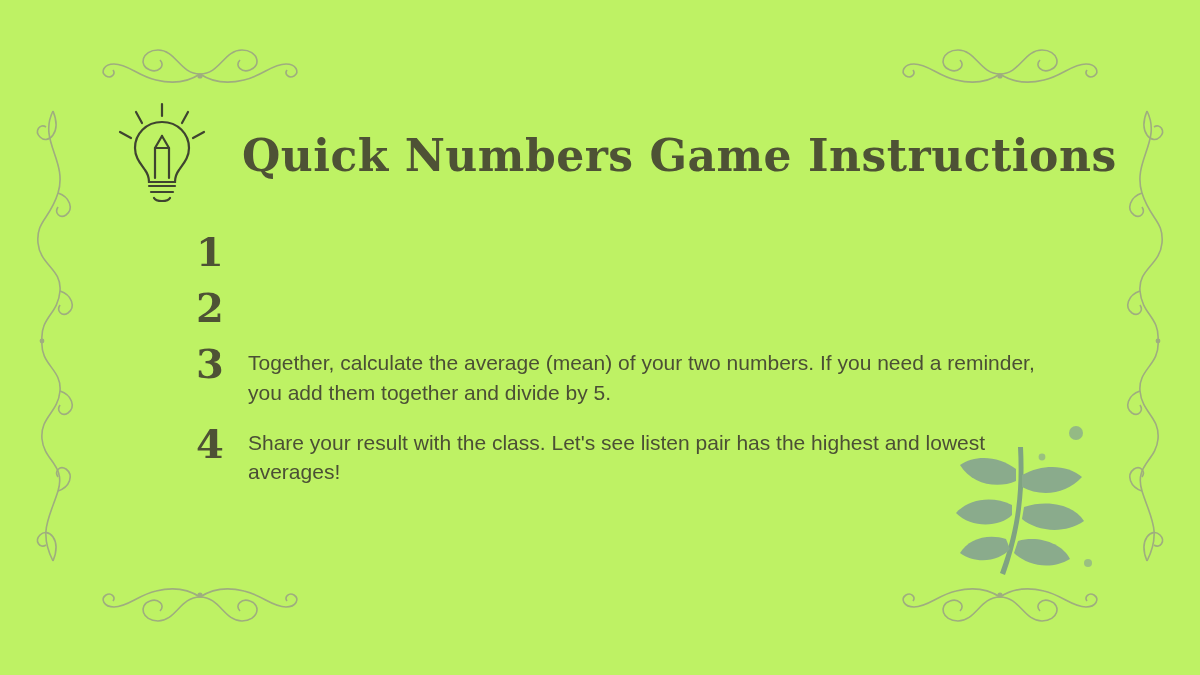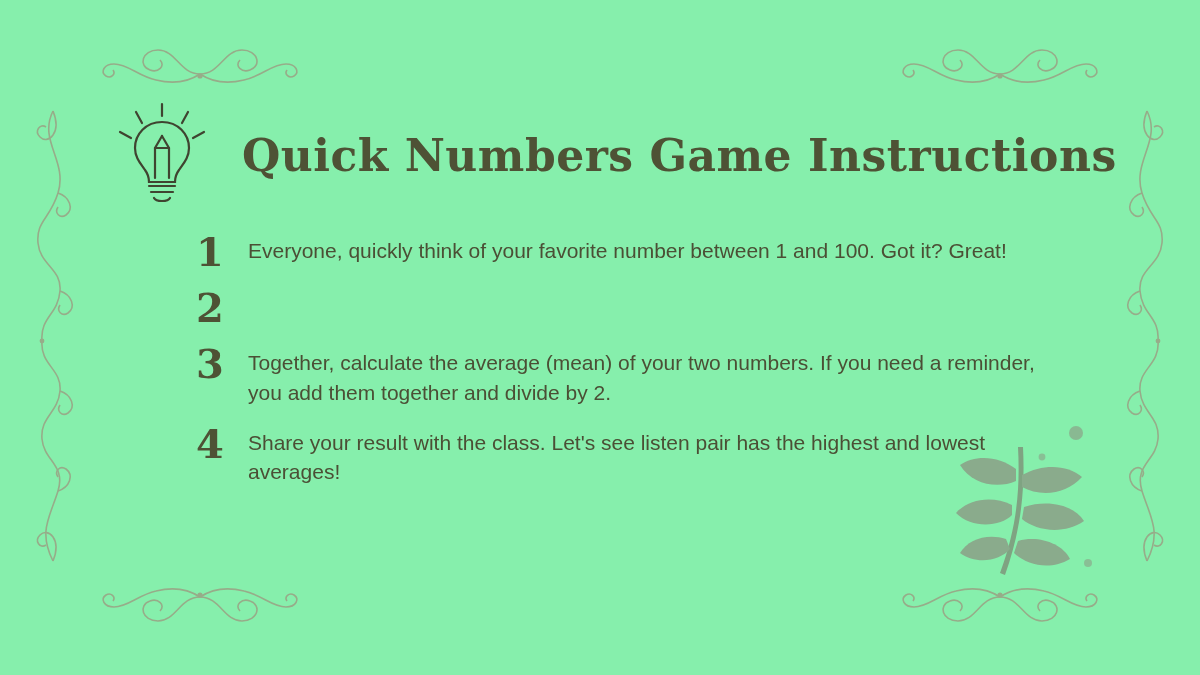--- a/index.html
+++ b/index.html
@@ -12,21 +12,21 @@
 
   body {
     background: #FDF6DC;
     font-family: "Liberation Sans", sans-serif;
     position: relative;
   }
 
   .slide {
     position: absolute;
     inset: 0;
-    background: #86efac;
+    background: #bef264;
   }
 
   
   .ornament {
     position: absolute;
     color: #9aa184;
     opacity: .85;
     pointer-events: none;
   }
   .orn-top-left   { left: 80px;  top: 30px; }
@@ -210,30 +210,29 @@
           <path d="M44 98 C46 102 58 102 60 98"></path>
         </svg>
       </span>
       <h1 class="title">Quick Numbers Game Instructions</h1>
     </div>
 
     <div class="steps">
 
       <div class="step">
         <div class="step-num">1</div>
-        <div class="step-text">Everyone, quickly think of your favorite number between 1 and 100. Got it? Great!</div>
       </div>
 
       <div class="step">
         <div class="step-num">2</div>
       </div>
 
       <div class="step">
         <div class="step-num">3</div>
-        <div class="step-text">Together, calculate the average (mean) of your two numbers. If you need a reminder, you add them together and divide by 2.</div>
+        <div class="step-text">Together, calculate the average (mean) of your two numbers. If you need a reminder, you add them together and divide by 5.</div>
       </div>
 
       <div class="step">
         <div class="step-num">4</div>
         <div class="step-text">Share your result with the class. Let's see listen pair has the highest and lowest averages!</div>
       </div>
 
     </div>
   </div>
 

